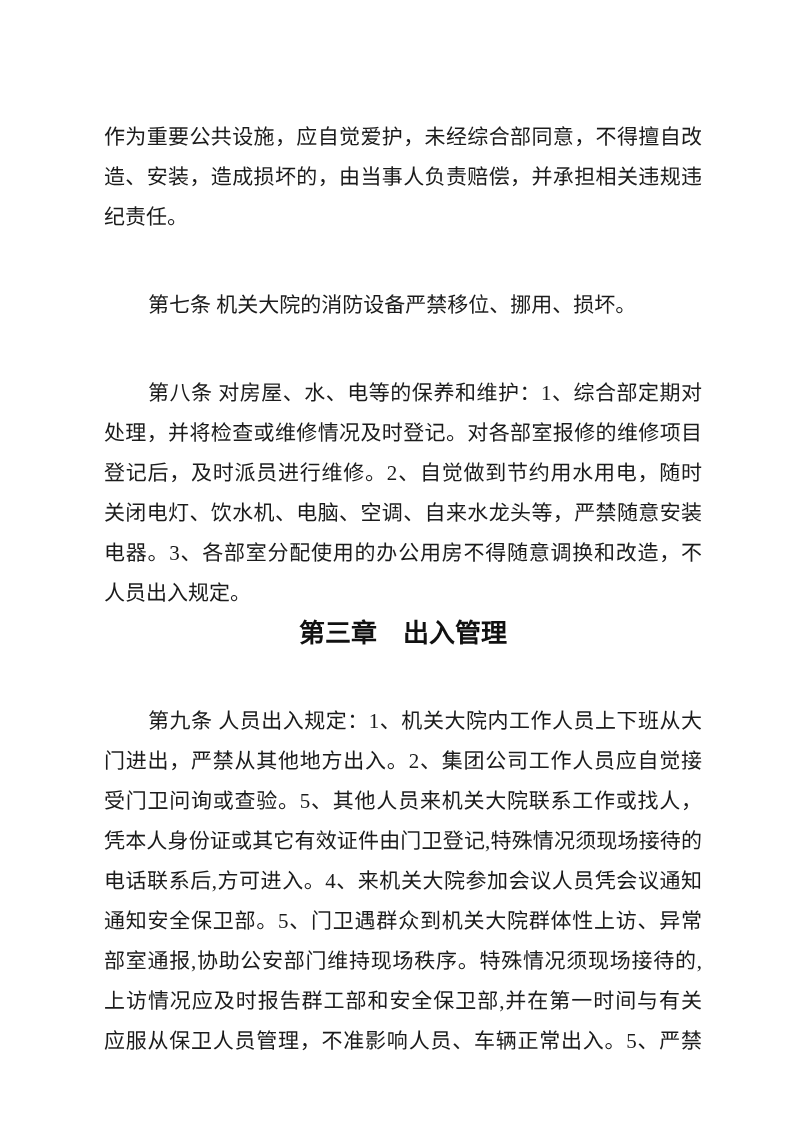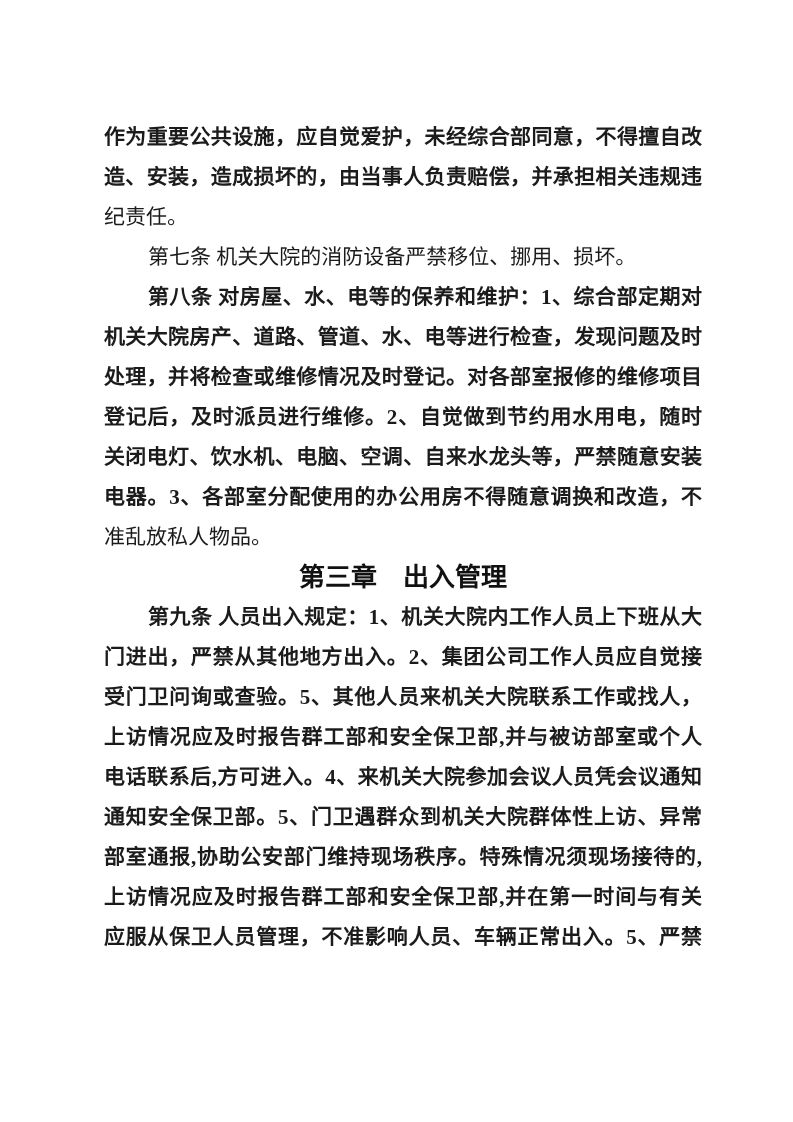--- a/index.html
+++ b/index.html
@@ -25,24 +25,24 @@
   }
   .line {
     height: 40px;
     line-height: 40px;
     overflow: hidden;
   }
   .just {
     text-align: justify;
     text-align-last: justify;
     text-justify: inter-character;
-    font-weight: bold;
   }
   .indent {
     text-indent: 44px;
+    margin-top: 48px;
   }
   .chapter-heading {
     height: 40px;
     line-height: 40px;
     text-align: center;
     font-weight: bold;
     font-family: "Liberation Sans", "DejaVu Sans", sans-serif;
     font-size: 26px;
     color: #111111;
   }
@@ -51,33 +51,32 @@
 <body>
 
 <div class="page">
   <div class="content">
 
     <div class="line just">作为重要公共设施，应自觉爱护，未经综合部同意，不得擅自改</div>
     <div class="line just">造、安装，造成损坏的，由当事人负责赔偿，并承担相关违规违</div>
     <div class="line">纪责任。</div>
     <div class="line indent">第七条 机关大院的消防设备严禁移位、挪用、损坏。</div>
     <div class="line indent just">第八条 对房屋、水、电等的保养和维护：1、综合部定期对</div>
-    <div class="line just">机关大院房产、道路、管道、水、电等进行检查，发现问题及时</div>
     <div class="line just">处理，并将检查或维修情况及时登记。对各部室报修的维修项目</div>
     <div class="line just">登记后，及时派员进行维修。2、自觉做到节约用水用电，随时</div>
     <div class="line just">关闭电灯、饮水机、电脑、空调、自来水龙头等，严禁随意安装</div>
     <div class="line just">电器。3、各部室分配使用的办公用房不得随意调换和改造，不</div>
-    <div class="line">准乱放私人物品。</div>
+    <div class="line">人员出入规定。</div>
 
     <div class="chapter-heading">第三章　出入管理</div>
 
     <div class="line indent just">第九条 人员出入规定：1、机关大院内工作人员上下班从大</div>
     <div class="line just">门进出，严禁从其他地方出入。2、集团公司工作人员应自觉接</div>
     <div class="line just">受门卫问询或查验。5、其他人员来机关大院联系工作或找人，</div>
-    <div class="line just">上访情况应及时报告群工部和安全保卫部,并与被访部室或个人</div>
+    <div class="line just">凭本人身份证或其它有效证件由门卫登记,特殊情况须现场接待的</div>
     <div class="line just">电话联系后,方可进入。4、来机关大院参加会议人员凭会议通知</div>
     <div class="line just">通知安全保卫部。5、门卫遇群众到机关大院群体性上访、异常</div>
     <div class="line just">部室通报,协助公安部门维持现场秩序。特殊情况须现场接待的,</div>
     <div class="line just">上访情况应及时报告群工部和安全保卫部,并在第一时间与有关</div>
     <div class="line just">应服从保卫人员管理，不准影响人员、车辆正常出入。5、严禁</div>
 
   </div>
 </div>
 
 </body></html>

